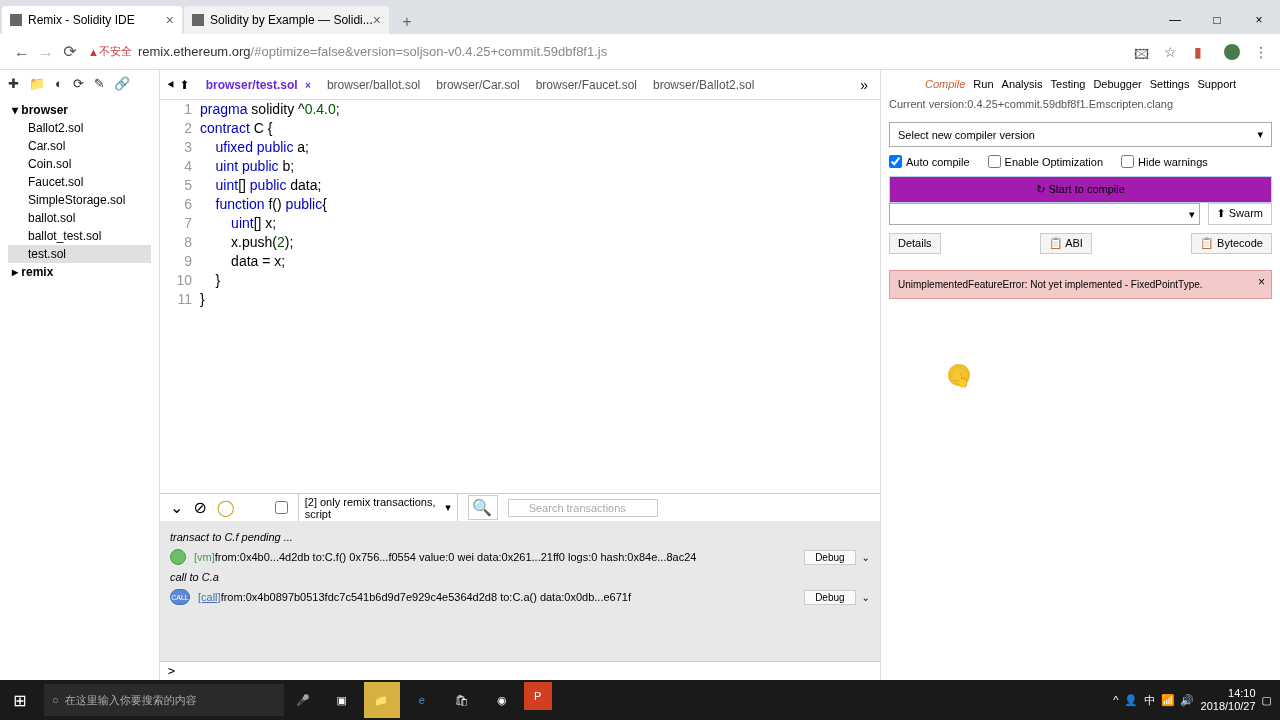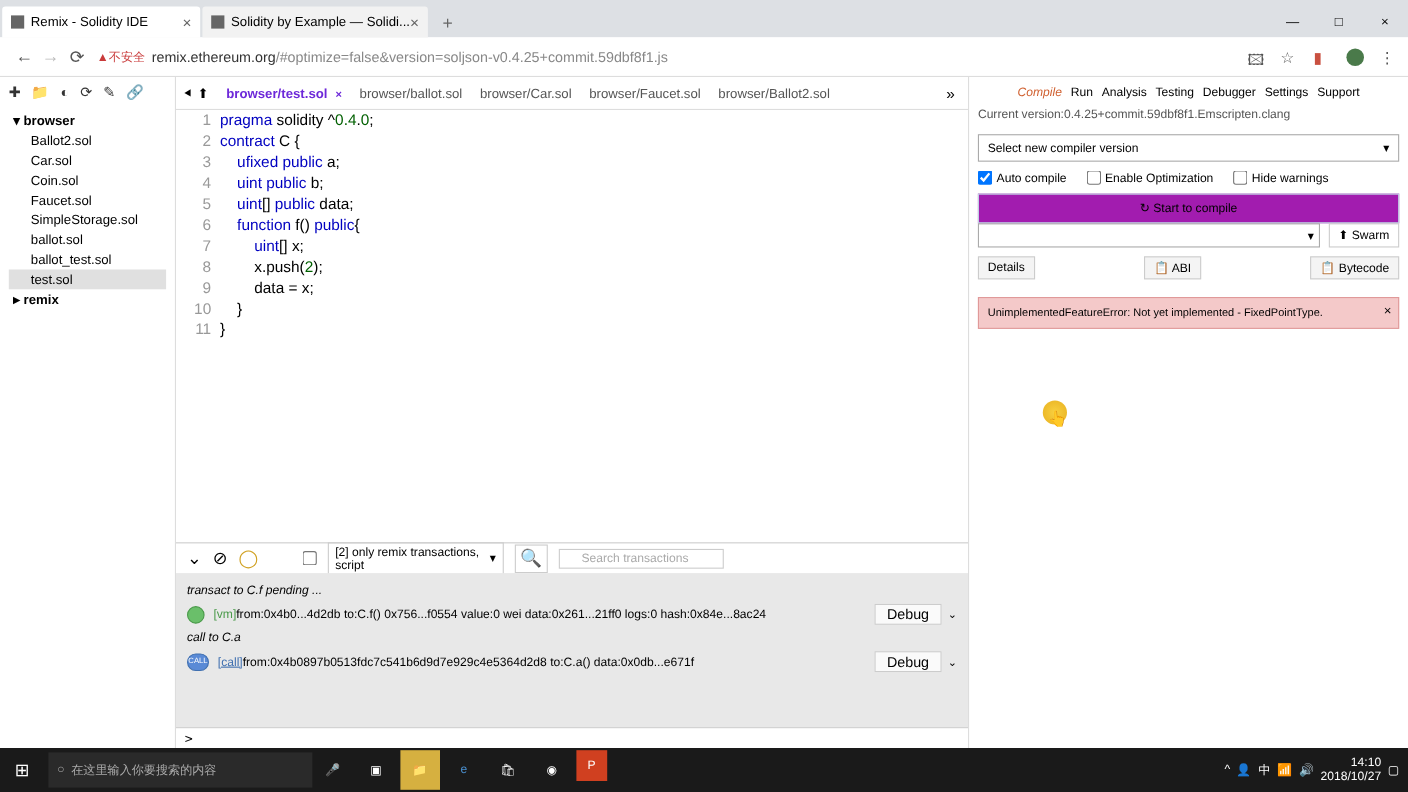--- a/index.html
+++ b/index.html
@@ -57,21 +57,21 @@
 .term-dropdown { border: 1px solid #ccc; padding: 2px 6px; font-size: 11px; display: flex; align-items: center; width: 160px; }
 .term-search { border: 1px solid #ccc; padding: 2px 20px; font-size: 11px; width: 150px; color: #aaa; position: relative; }
 .terminal { height: 140px; background: #e8e8e8; font-family: Consolas, monospace; font-size: 11px; padding: 6px 10px; overflow: hidden; position: relative; }
 .term-line { margin: 4px 0; font-style: italic; }
 .term-row { display: flex; align-items: center; margin: 6px 0; }
 .term-badge { width: 16px; height: 16px; border-radius: 50%; margin-right: 8px; }
 .term-badge.green { background: #6abf6a; border: 1px solid #4a9a4a; }
 .term-badge.blue { background: #5a8ad6; border: 1px solid #4070b0; font-size: 7px; color: #fff; display: flex; align-items: center; justify-content: center; width: 20px; border-radius: 8px; }
 .term-vm { color: #4a9a4a; }
 .term-call { color: #4070b0; text-decoration: underline; }
-.term-debug { margin-left: auto; border: 1px solid #ccc; background: #fafafa; padding: 1px 10px; font-size: 13px; margin-right: 6px; }
+.term-debug { margin-left: auto; border: 1px solid #ccc; background: #fafafa; padding: 1px 10px; font-size: 10px; margin-right: 6px; }
 .term-chevron { font-size: 10px; }
 .term-prompt { background: #fff; border-top: 1px solid #ccc; padding: 2px 8px; font-family: monospace; font-size: 12px; }
 
 
 .right-panel { width: 400px; border-left: 1px solid #ddd; padding: 8px; font-size: 11px; }
 .right-top-tabs { display: flex; gap: 8px; justify-content: center; margin-bottom: 8px; }
 .right-top-tabs span.active { color: #d06030; font-style: italic; }
 .version-text { color: #555; margin-bottom: 12px; }
 .compiler-select { border: 1px solid #aaa; padding: 5px 8px; display: flex; align-items: center; background: #fff; margin-bottom: 8px; }
 .compile-opts { display: flex; gap: 18px; margin-bottom: 8px; align-items: center; }

